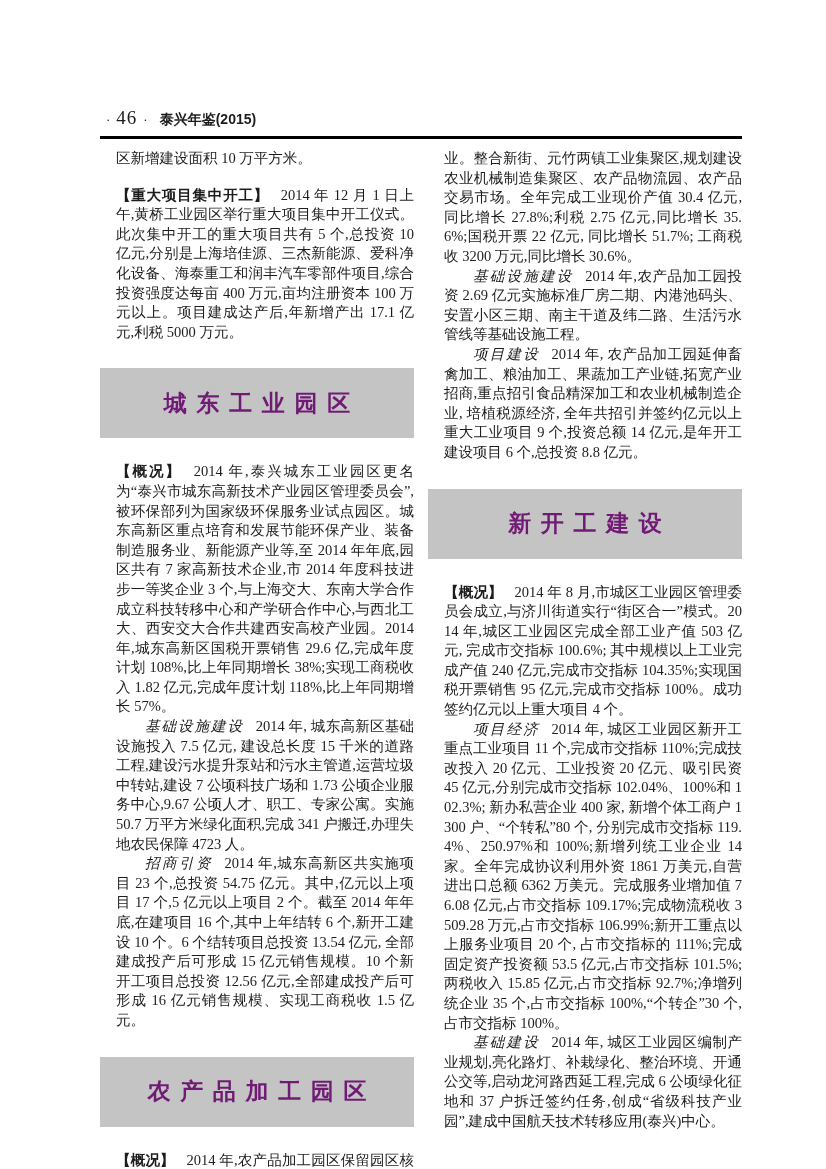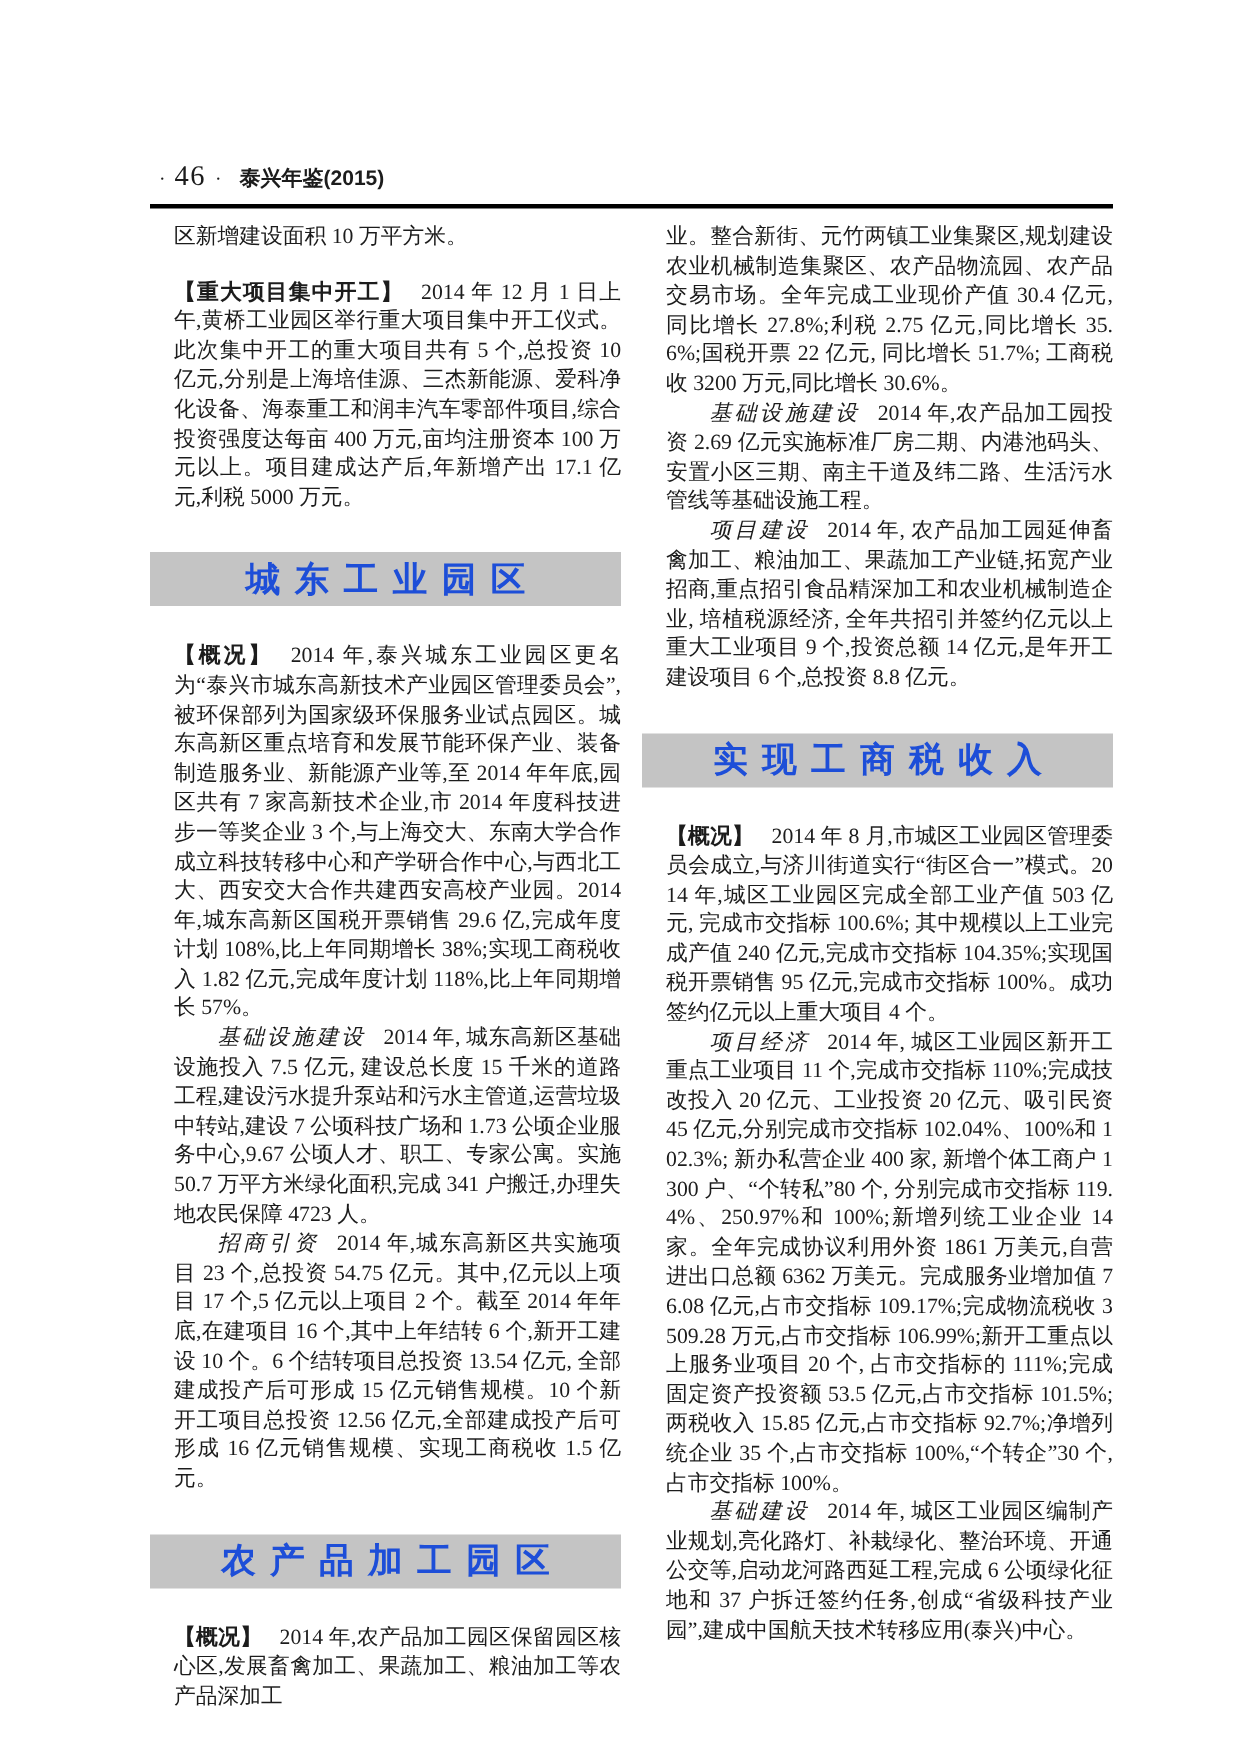--- a/index.html
+++ b/index.html
@@ -63,30 +63,30 @@
   .p-head { margin-right: 0.8em; }
   .p-head.bracket {
     font-family: "Liberation Sans", "DejaVu Sans", sans-serif;
     font-weight: bold;
   }
   .p-head.kai {
     font-style: italic;
     letter-spacing: 0.12em;
   }
   .section-header {
-    height: 36px;
+    height: 70px;
     margin: 26px 0 24px 0;
     background: #c4c4c4;
     display: flex;
     align-items: center;
     justify-content: center;
     font-family: "Liberation Sans", "DejaVu Sans", sans-serif;
     font-weight: bold;
     font-size: 23px;
-    color: #1d4ed8;
+    color: #701a75;
     letter-spacing: 0.42em;
     text-indent: 0.42em;
   }
 </style>
 </head>
 <body>
 
 <div class="page">
   <div class="header">
     <span class="dot">·</span><span class="pagenum">46</span><span class="dot">·</span><span class="booktitle">泰兴年鉴(2015)</span>
@@ -100,19 +100,19 @@
         <p class="para"><span class="p-head bracket">【概况】</span><span>2014 年,泰兴城东工业园区更名为“泰兴市城东高新技术产业园区管理委员会”,被环保部列为国家级环保服务业试点园区。城东高新区重点培育和发展节能环保产业、装备制造服务业、新能源产业等,至 2014 年年底,园区共有 7 家高新技术企业,市 2014 年度科技进步一等奖企业 3 个,与上海交大、东南大学合作成立科技转移中心和产学研合作中心,与西北工大、西安交大合作共建西安高校产业园。2014年,城东高新区国税开票销售 29.6 亿,完成年度计划 108%,比上年同期增长 38%;实现工商税收入 1.82 亿元,完成年度计划 118%,比上年同期增长 57%。</span></p>
         <p class="para indent"><span class="p-head kai">基础设施建设</span><span>2014 年, 城东高新区基础设施投入 7.5 亿元, 建设总长度 15 千米的道路工程,建设污水提升泵站和污水主管道,运营垃圾中转站,建设 7 公顷科技广场和 1.73 公顷企业服务中心,9.67 公顷人才、职工、专家公寓。实施 50.7 万平方米绿化面积,完成 341 户搬迁,办理失地农民保障 4723 人。</span></p>
         <p class="para indent"><span class="p-head kai">招商引资</span><span>2014 年,城东高新区共实施项目 23 个,总投资 54.75 亿元。其中,亿元以上项目 17 个,5 亿元以上项目 2 个。截至 2014 年年底,在建项目 16 个,其中上年结转 6 个,新开工建设 10 个。6 个结转项目总投资 13.54 亿元, 全部建成投产后可形成 15 亿元销售规模。10 个新开工项目总投资 12.56 亿元,全部建成投产后可形成 16 亿元销售规模、实现工商税收 1.5 亿元。</span></p>
         <div class="section-header">农产品加工园区</div>
         <p class="para"><span class="p-head bracket">【概况】</span><span>2014 年,农产品加工园区保留园区核心区,发展畜禽加工、果蔬加工、粮油加工等农产品深加工</span></p>
       </div>
     <div class="col">
         <p class="para"><span>业。整合新街、元竹两镇工业集聚区,规划建设农业机械制造集聚区、农产品物流园、农产品交易市场。全年完成工业现价产值 30.4 亿元, 同比增长 27.8%;利税 2.75 亿元,同比增长 35.6%;国税开票 22 亿元, 同比增长 51.7%; 工商税收 3200 万元,同比增长 30.6%。</span></p>
         <p class="para indent"><span class="p-head kai">基础设施建设</span><span>2014 年,农产品加工园投资 2.69 亿元实施标准厂房二期、内港池码头、安置小区三期、南主干道及纬二路、生活污水管线等基础设施工程。</span></p>
         <p class="para indent"><span class="p-head kai">项目建设</span><span>2014 年, 农产品加工园延伸畜禽加工、粮油加工、果蔬加工产业链,拓宽产业招商,重点招引食品精深加工和农业机械制造企业, 培植税源经济, 全年共招引并签约亿元以上重大工业项目 9 个,投资总额 14 亿元,是年开工建设项目 6 个,总投资 8.8 亿元。</span></p>
-        <div class="section-header">实现工商税收入</div>
+        <div class="section-header">新开工建设</div>
         <p class="para"><span class="p-head bracket">【概况】</span><span>2014 年 8 月,市城区工业园区管理委员会成立,与济川街道实行“街区合一”模式。2014 年,城区工业园区完成全部工业产值 503 亿元, 完成市交指标 100.6%; 其中规模以上工业完成产值 240 亿元,完成市交指标 104.35%;实现国税开票销售 95 亿元,完成市交指标 100%。成功签约亿元以上重大项目 4 个。</span></p>
         <p class="para indent"><span class="p-head kai">项目经济</span><span>2014 年, 城区工业园区新开工重点工业项目 11 个,完成市交指标 110%;完成技改投入 20 亿元、工业投资 20 亿元、吸引民资 45 亿元,分别完成市交指标 102.04%、100%和 102.3%; 新办私营企业 400 家, 新增个体工商户 1300 户、“个转私”80 个, 分别完成市交指标 119.4%、250.97%和 100%;新增列统工业企业 14 家。全年完成协议利用外资 1861 万美元,自营进出口总额 6362 万美元。完成服务业增加值 76.08 亿元,占市交指标 109.17%;完成物流税收 3509.28 万元,占市交指标 106.99%;新开工重点以上服务业项目 20 个, 占市交指标的 111%;完成固定资产投资额 53.5 亿元,占市交指标 101.5%;两税收入 15.85 亿元,占市交指标 92.7%;净增列统企业 35 个,占市交指标 100%,“个转企”30 个,占市交指标 100%。</span></p>
         <p class="para indent"><span class="p-head kai">基础建设</span><span>2014 年, 城区工业园区编制产业规划,亮化路灯、补栽绿化、整治环境、开通公交等,启动龙河路西延工程,完成 6 公顷绿化征地和 37 户拆迁签约任务,创成“省级科技产业园”,建成中国航天技术转移应用(泰兴)中心。</span></p>
       </div>
   </div>
 </div>
 
 </body></html>

